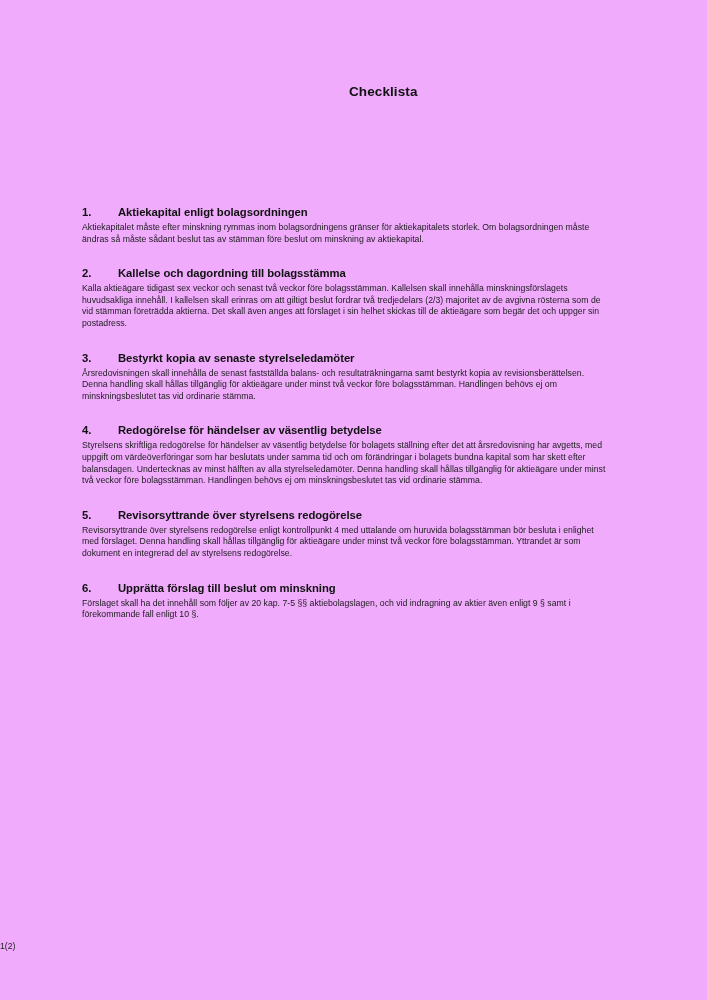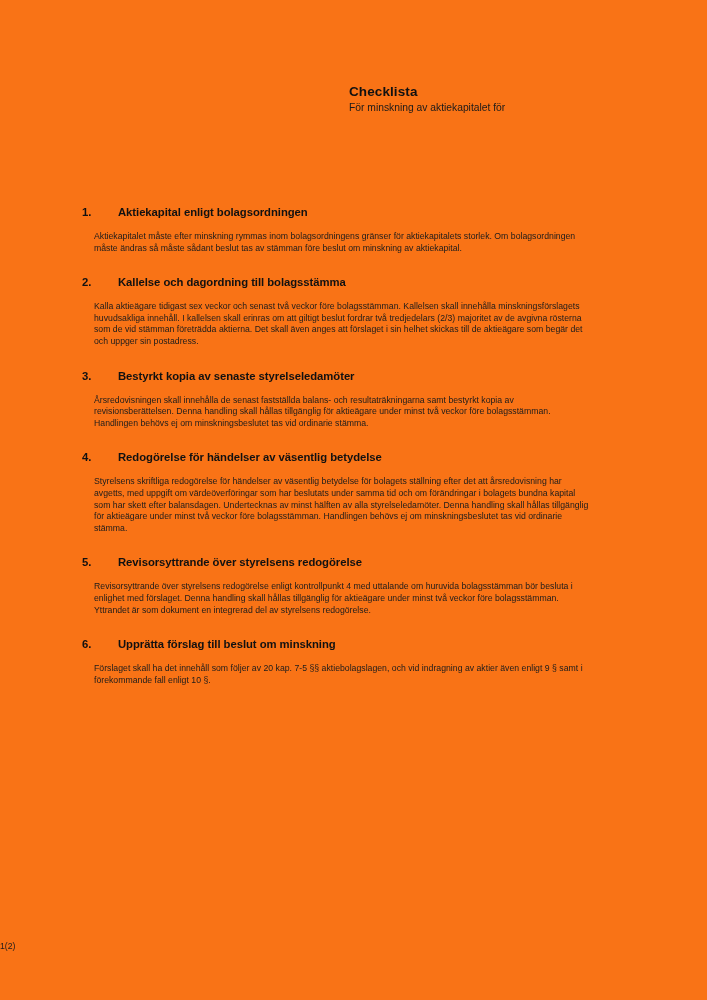--- a/index.html
+++ b/index.html
@@ -9,21 +9,21 @@
   }
   body {
     font-family: "Liberation Sans", sans-serif;
     color: #1a1a1a;
     -webkit-font-smoothing: antialiased;
   }
   .page {
     position: relative;
     width: 707px;
     height: 1000px;
-    background: #f97316;
+    background: #f0abfc;
     overflow: hidden;
     box-sizing: border-box;
   }
 
   
   .doc-header {
     position: absolute;
     left: 349px;
     top: 84px;
     width: 300px;
@@ -74,21 +74,21 @@
     font-weight: bold;
   }
   .section-title {
     flex: 1 1 auto;
     letter-spacing: -0.05px;
   }
 
   .section-body p {
     font-size: 8.7px;
     line-height: 11.6px;
-    margin: 12px;
+    margin: 0;
     color: #1c1c1c;
     text-align: left;
     letter-spacing: 0.01px;
   }
   .section-body p + p {
     margin-top: 11.6px;
   }
 
   
   .page-footer {
@@ -101,21 +101,20 @@
     color: #1c1c1c;
   }
 </style>
 </head>
 <body>
 
 <div class="page">
 
   <div class="doc-header">
     <div class="doc-title">Checklista</div>
-    <div class="doc-subtitle-line">För minskning av aktiekapitalet för</div>
   </div>
 
   <div class="content">
 
     <div class="section">
       <div class="section-heading">
         <span class="section-number">1.</span>
         <span class="section-title">Aktiekapital enligt bolagsordningen</span>
       </div>
       <div class="section-body">

